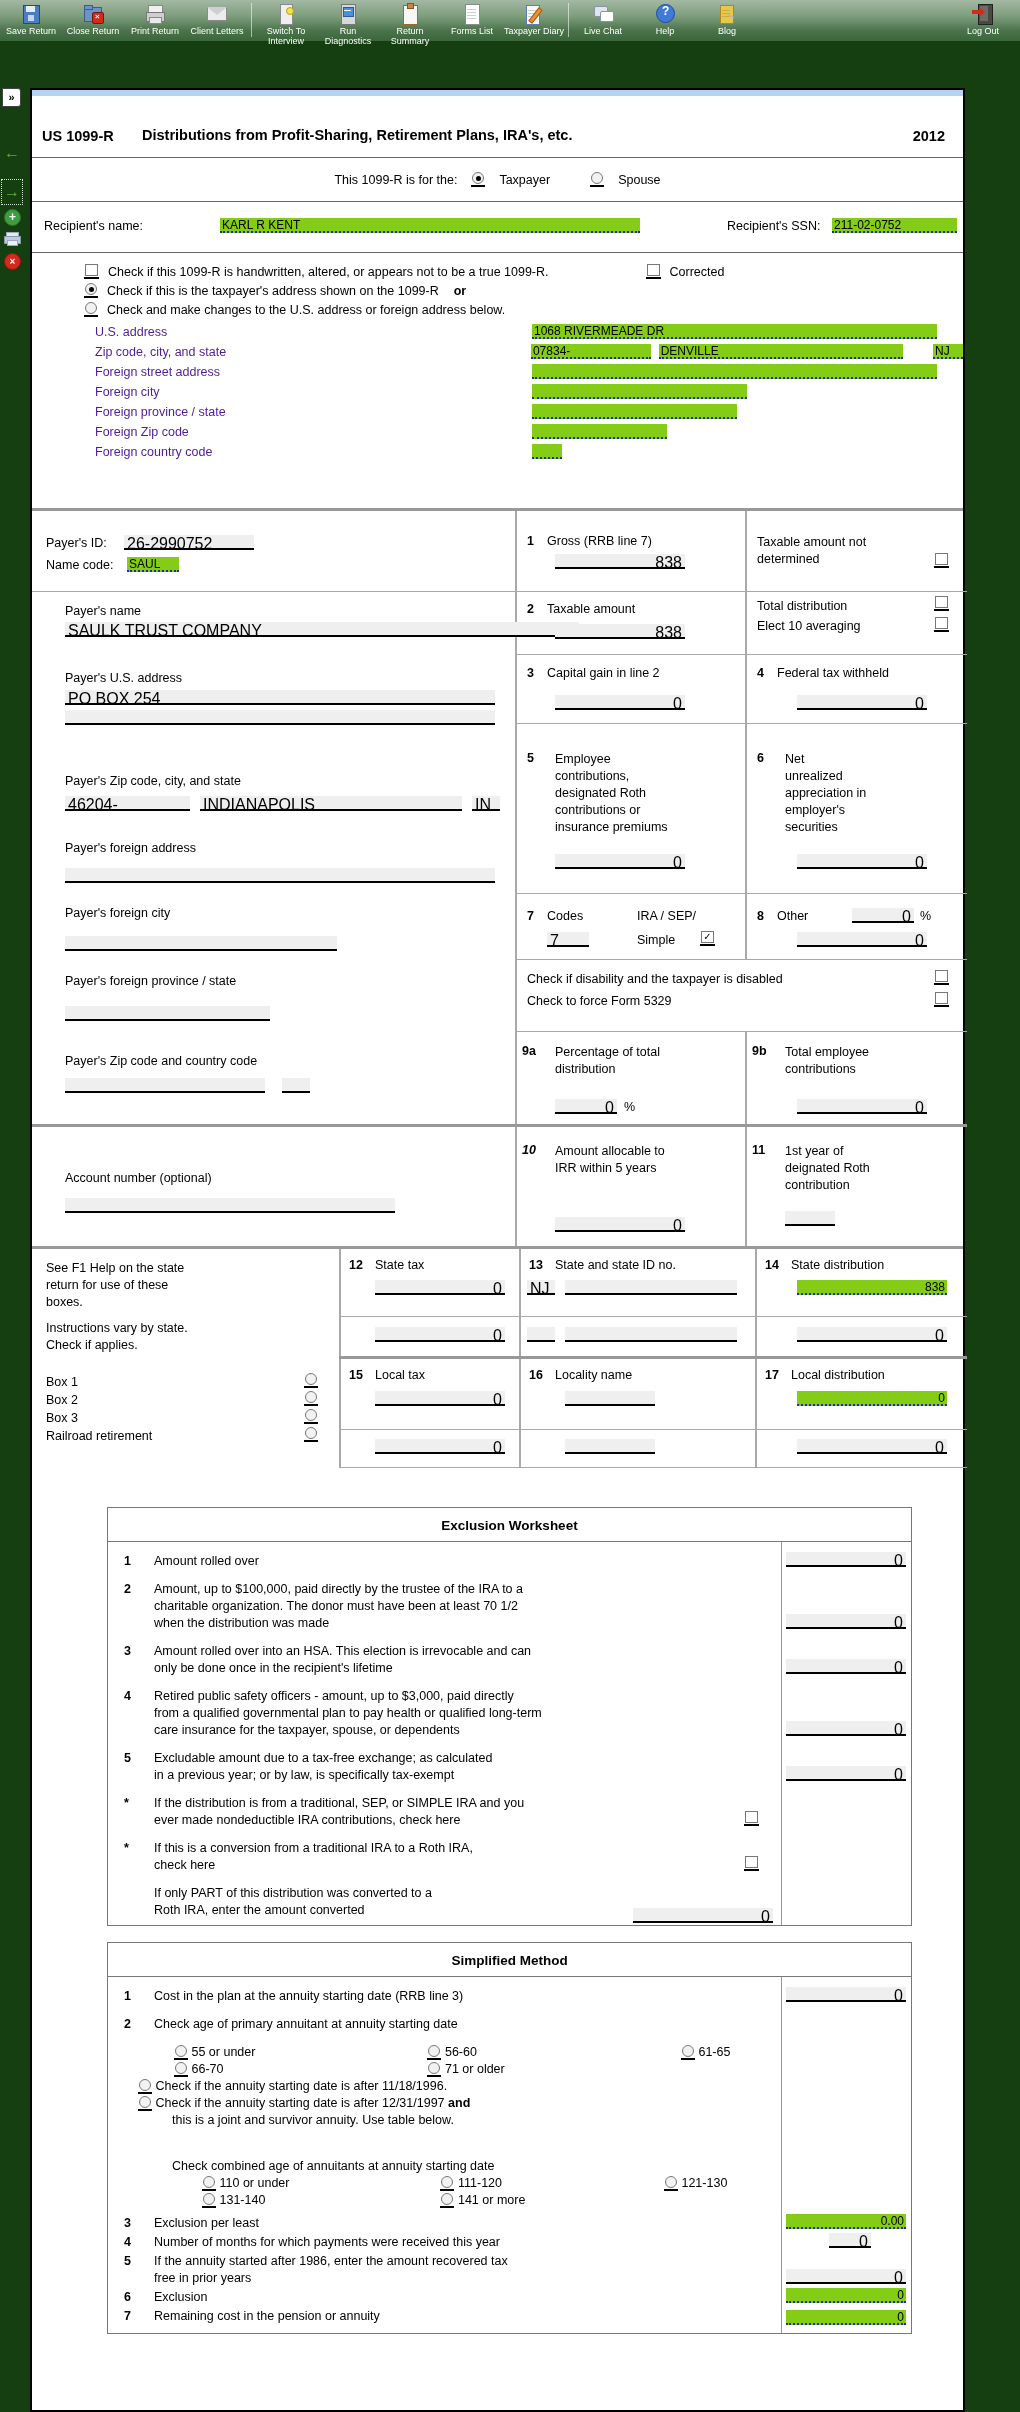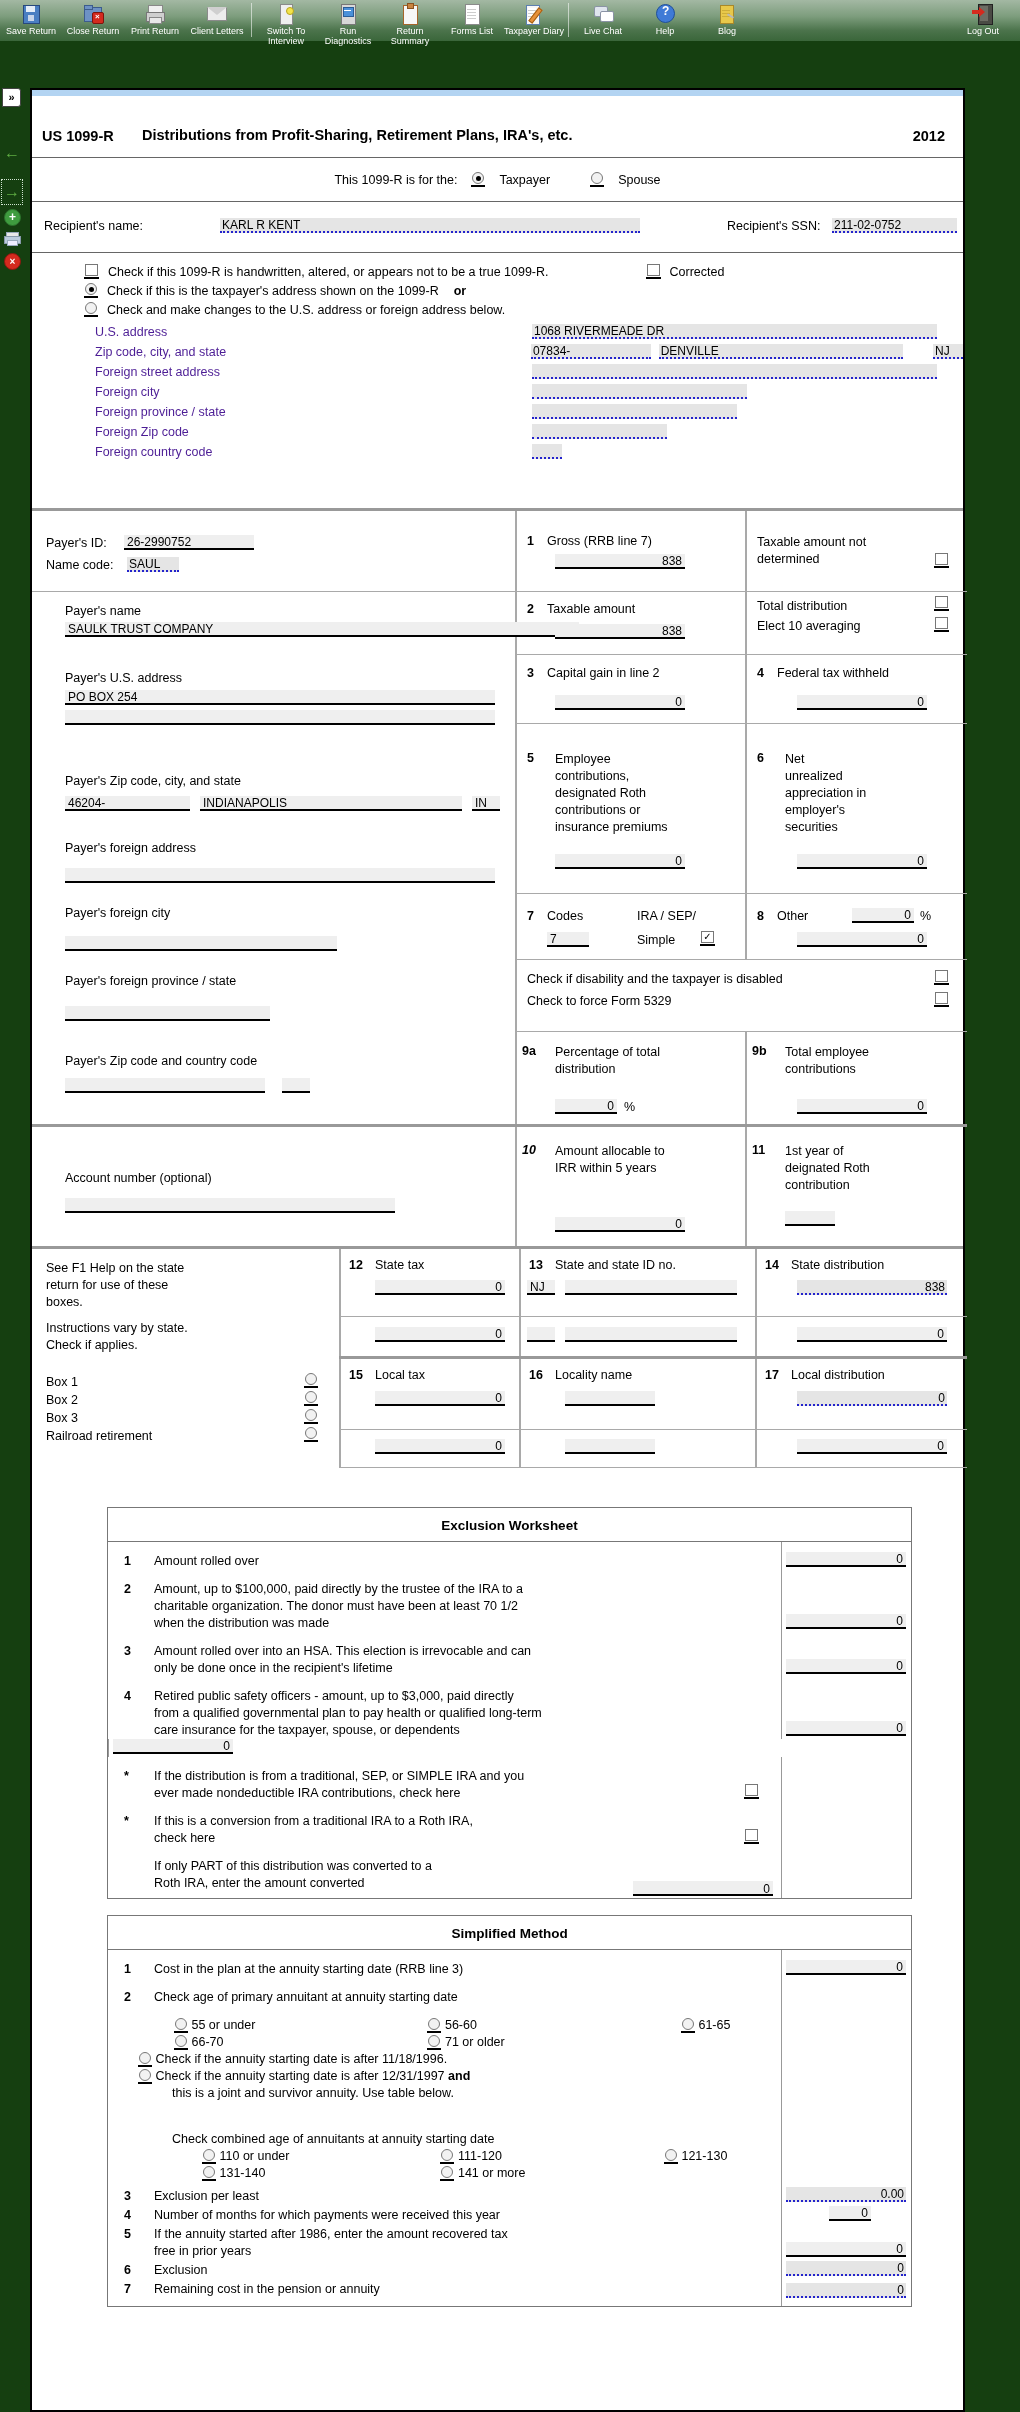--- a/index.html
+++ b/index.html
@@ -40,24 +40,24 @@
   .forrow{height:43px;border-bottom:1px solid #666;display:flex;align-items:center;
     justify-content:center;gap:14px;}
   .reciprow{position:relative;height:50px;border-bottom:1px solid #666;}
   .addrblock{position:relative;height:255px;padding-top:9px;box-sizing:border-box;}
   .ckline{padding-left:52px;height:19px;display:flex;align-items:center;gap:9px;}
   .fieldline{padding-left:63px;height:20px;display:flex;align-items:flex-end;}
   .fieldline .lbl{width:437px;}
   .lbl{color:#4c1d95;}
   b.or{margin-left:6px;}
   
-  .fy{display:inline-block;background:#e5e5e5;border-bottom:2px dotted #2323cc;height:15px;
+  .fy{display:inline-block;background:#84cc16;border-bottom:2px dotted #2323cc;height:15px;
     font-size:12px;padding:0 2px;box-sizing:border-box;vertical-align:bottom;overflow:hidden;white-space:nowrap;}
   .fg{display:inline-block;background:#efefef;border-bottom:2px solid #000;height:15px;
-    font-size:12px;padding:0 3px;box-sizing:border-box;vertical-align:bottom;overflow:hidden;white-space:nowrap;}
+    font-size:16px;padding:0 3px;box-sizing:border-box;vertical-align:bottom;overflow:hidden;white-space:nowrap;}
   .num{text-align:right;}
   
   .cb{display:inline-block;border-bottom:2px solid #000;padding:0 1px 1px 1px;vertical-align:middle;cursor:pointer;}
   .cb i{display:block;width:11px;height:10px;background:#fff;border:1px solid #777;
     font-style:normal;font-size:10px;line-height:9px;font-weight:bold;text-align:center;color:#000;}
   .rd{display:inline-block;border-bottom:2px solid #000;padding:0 1px 1px 1px;vertical-align:middle;cursor:pointer;}
   .rd i{display:block;width:10px;height:10px;border-radius:50%;background:#f2f2f2;border:1px solid #777;position:relative;}
   .rd.sel i:after{content:"";position:absolute;left:2.5px;top:2.5px;width:5px;height:5px;border-radius:50%;background:#000;}
   
   .grid{position:relative;height:735px;border-top:3px solid #999;}
@@ -505,20 +505,22 @@
       </div>
       <div class="wrow">
         <div class="wtext"><b class="wnum">4</b><span class="wlines">Retired public safety officers - amount,  up to $3,000,  paid directly
 from a qualified governmental plan to pay health or qualified long-term
 care insurance for the taxpayer,  spouse,  or dependents</span></div>
         <div class="wval">
             <span class="fg num" style="width:120px;">0</span>
           </div>
       </div>
       <div class="wrow">
+        <div class="wtext"><b class="wnum">5</b><span class="wlines">Excludable amount due to a tax-free exchange;  as calculated
+in a previous year;  or by law,  is specifically tax-exempt</span></div>
         <div class="wval">
             <span class="fg num" style="width:120px;">0</span>
           </div>
       </div>
       <div class="wrow">
         <div class="wtext"><b class="wnum">*</b><span class="wlines">If the distribution is from a traditional,  SEP,  or SIMPLE IRA and you
 ever made nondeductible IRA contributions,  check here</span>
           <span class="cb wcb">
               <i></i>
             </span></div>

